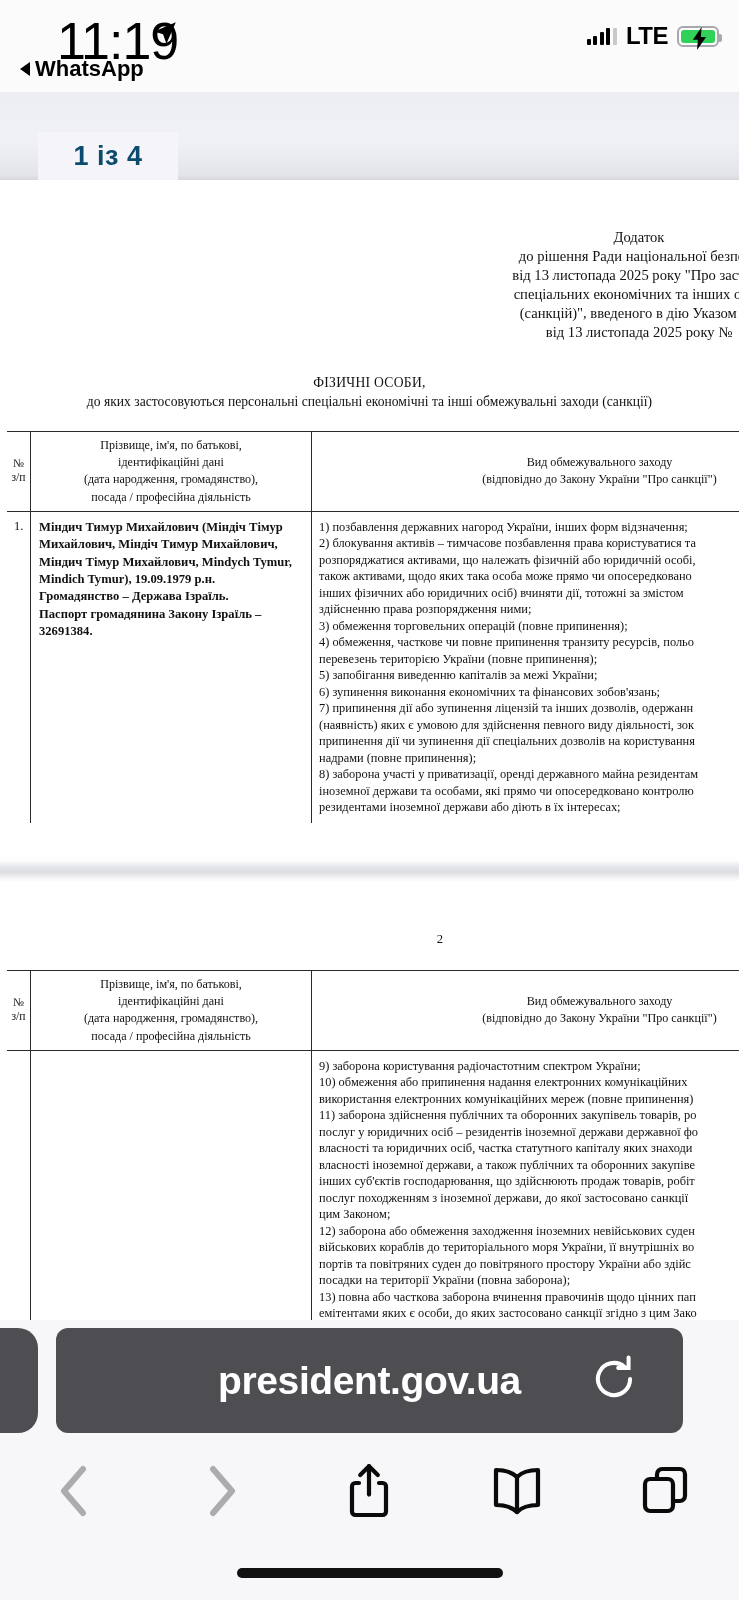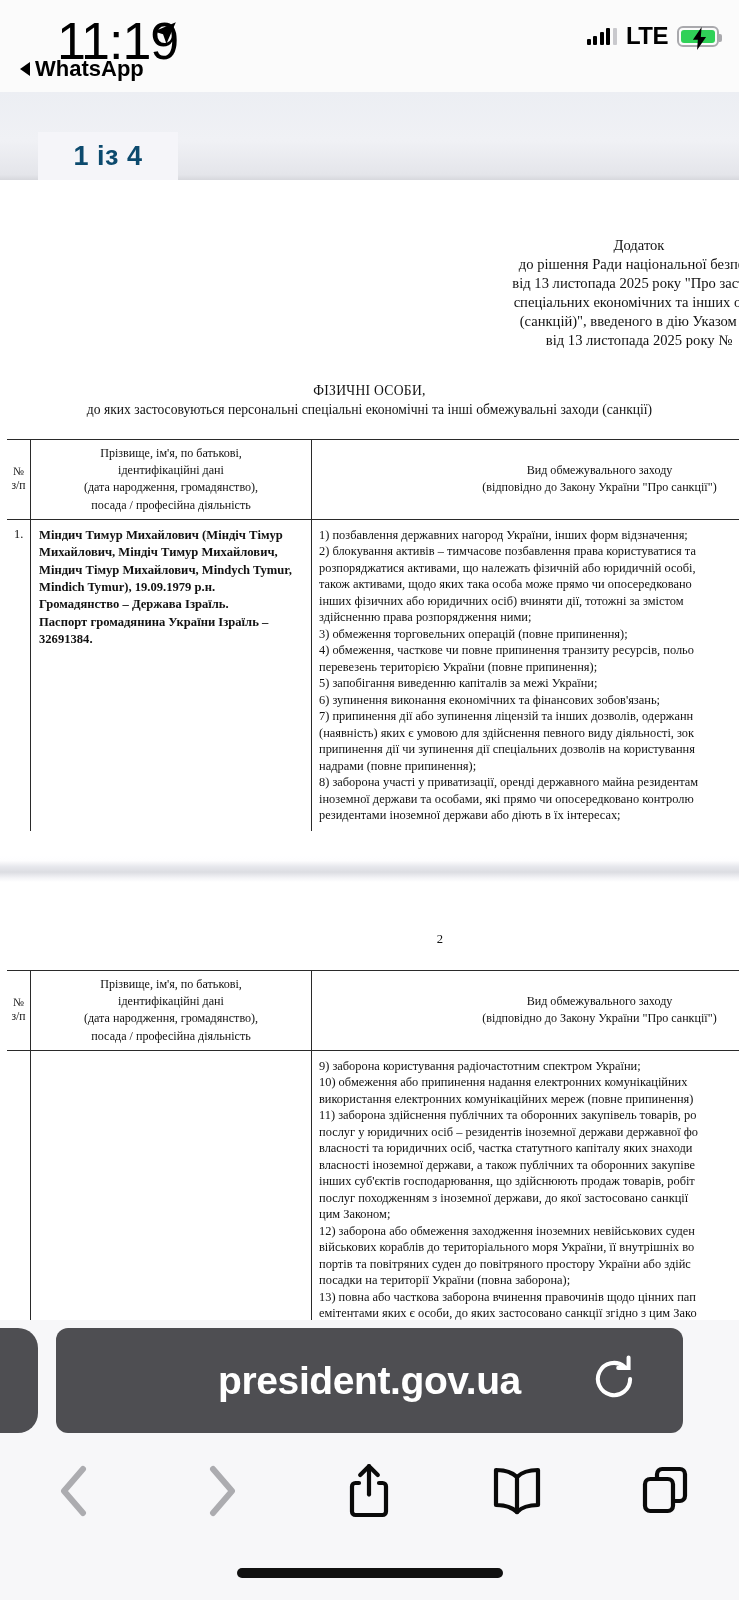--- a/index.html
+++ b/index.html
@@ -57,21 +57,21 @@
   }
   .gapband.top{ top:92px; height:88px;
     background:linear-gradient(#eceef3 0%,#f0f1f5 55%,#e4e5ea 94%,#d7d8dd 100%); }
   .pgbadge{
     position:absolute; left:38px; top:132px; width:140px; height:48px;
     background:#f5f5f9; display:flex; align-items:center; justify-content:center;
     font-size:27px; font-weight:bold; color:#0c4a6e; letter-spacing:0.5px;
   }
 
   .page{ position:absolute; left:0; width:739px; background:#fff; overflow:hidden; }
-  .page1{ top:188px; height:676px; }
+  .page1{ top:180px; height:676px; }
   .pagegap{
     position:absolute; left:0; top:856px; width:739px; height:26px;
     background:linear-gradient(#ffffff 0%,#fdfdfe 18%,#e6e7ec 42%,#dcdde2 62%,#f4f4f7 85%,#ffffff 100%);
   }
   .page2{ top:882px; height:438px; }
 
   
   .doc{ position:relative; color:#111; font-family:"Liberation Serif", serif; }
   .hdrblock{
     position:absolute; right:-230px; top:48px; width:660px;
@@ -213,21 +213,21 @@
         </div>
 
         <div class="row bodyrow">
           <div class="c-no">1.</div>
           <div class="c-name">
             <div>Міндич Тимур Михайлович (Міндіч Тімур</div>
             <div>Михайлович, Міндіч Тимур Михайлович,</div>
             <div>Міндич Тімур Михайлович, Mindych Tymur,</div>
             <div>Mindich Tymur), 19.09.1979 р.н.</div>
             <div>Громадянство – Держава Ізраїль.</div>
-            <div>Паспорт громадянина України Ізраїль –</div>
+            <div>Паспорт громадянина Закону Ізраїль –</div>
             <div>32691384.</div>
           </div>
           <div class="c-meas">
             <span class="li">1) позбавлення державних нагород України, інших форм відзначення;</span>
             <span class="li">2) блокування активів – тимчасове позбавлення права користуватися та</span>
             <span class="li">розпоряджатися активами, що належать фізичній або юридичній особі,</span>
             <span class="li">також активами, щодо яких така особа може прямо чи опосередковано</span>
             <span class="li">інших фізичних або юридичних осіб) вчиняти дії, тотожні за змістом</span>
             <span class="li">здійсненню права розпорядження ними;</span>
             <span class="li">3) обмеження торговельних операцій (повне припинення);</span>

